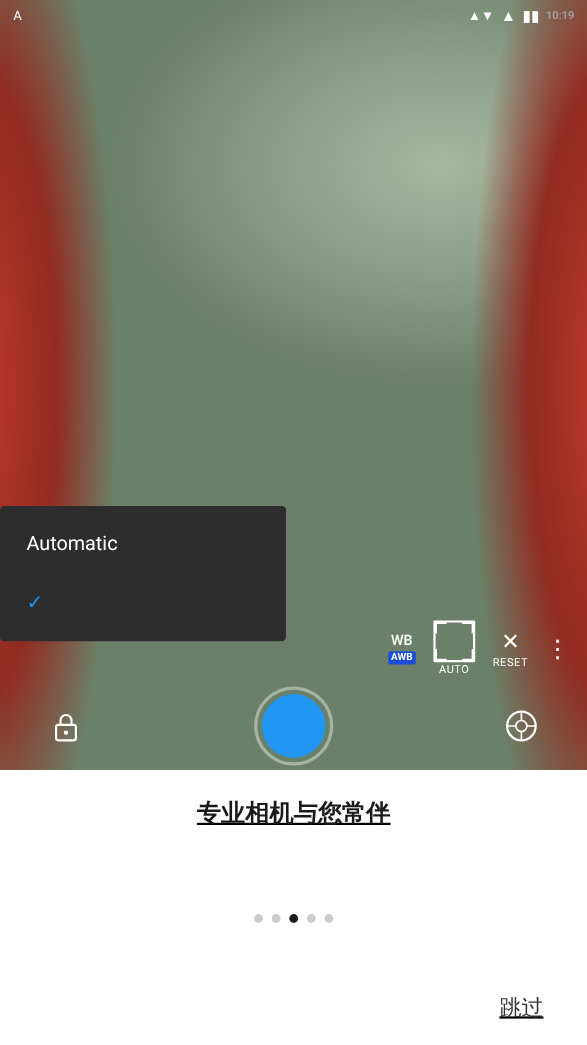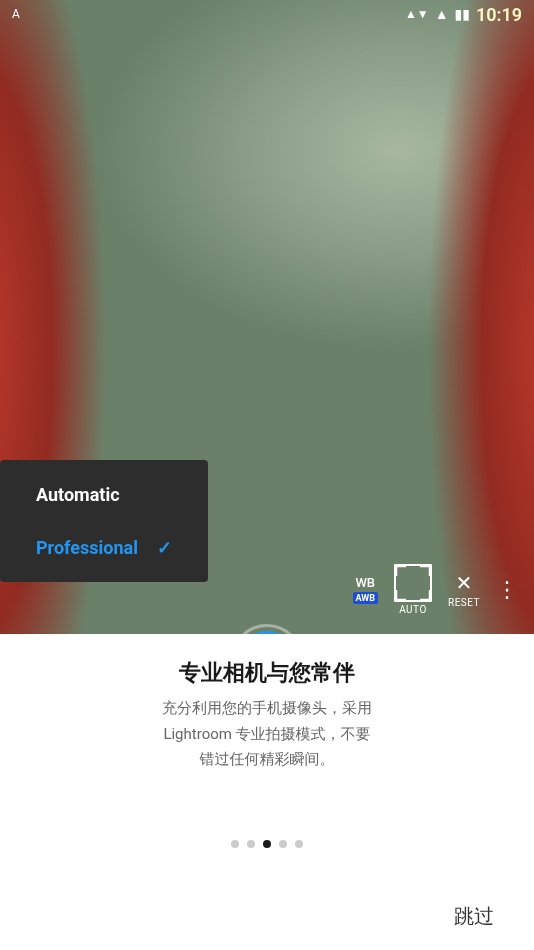--- a/index.html
+++ b/index.html
@@ -106,26 +106,25 @@
       justify-content: center;
       color: white;
       font-size: 22px;
     }
 
     
     .dropdown-menu {
       position: absolute;
       top: 460px;
       left: 0;
-      width: 208px;
+      width: 260px;
       background: #2d2d2d;
       border-radius: 4px;
       z-index: 50;
-      padding: 8px 12px;
-      font-weight: bold;
+      padding: 8px 0;
     }
 
     .menu-item {
       display: flex;
       align-items: center;
       justify-content: space-between;
       padding: 16px 24px;
       color: white;
       font-size: 18px;
       cursor: pointer;
@@ -139,27 +138,28 @@
       color: #2196f3;
       font-size: 18px;
     }
 
     
     .bottom-section {
       position: absolute;
       bottom: 0;
       left: 0;
       right: 0;
-      height: 316px;
+      height: 250px;
       background: white;
       display: flex;
       flex-direction: column;
       align-items: center;
       justify-content: space-between;
       padding: 24px 40px 20px;
+      text-decoration: underline;
     }
 
     .main-title {
       font-size: 22px;
       font-weight: 600;
       color: #1a1a1a;
       text-align: center;
     }
 
     .description {
@@ -281,21 +281,21 @@
 <body>
 
 <div class="status-bar">
   <div class="status-left">
     <span style="color:white; font-size:12px;">A</span>
   </div>
   <div class="status-right">
     <span style="font-size:12px;">▲▼</span>
     <span style="font-size:14px;">▲</span>
     <span style="font-size:14px;">▮▮</span>
-    <span style="color:#fef9c3; font-size:18px; font-weight:600;">10:19</span>
+    <span style="color:#a3a3a3; font-size:10px; font-weight:600;">10:19</span>
   </div>
 </div>
 
 <div class="camera-view">
 
   <div class="dog-body"></div>
 
   <div class="tr-controls">
 
     <div class="tr-item wb-group">
@@ -349,31 +349,27 @@
       </svg>
     </div>
   </div>
 </div>
 
 <div class="dropdown-menu">
   <div class="menu-item">
     <span>Automatic</span>
   </div>
   <div class="menu-item selected">
-    <span>Professional</span>
     <span class="checkmark">✓</span>
   </div>
 </div>
 
 <div class="bottom-section">
   <div style="display:flex; flex-direction:column; align-items:center;">
     <h2 class="main-title">专业相机与您常伴</h2>
-    <p class="description">
-      充分利用您的手机摄像头，采用<br>Lightroom 专业拍摄模式，不要<br>错过任何精彩瞬间。
-    </p>
   </div>
 
   <div class="dots-row">
     <div class="dot"></div>
     <div class="dot"></div>
     <div class="dot active"></div>
     <div class="dot"></div>
     <div class="dot"></div>
   </div>
 

